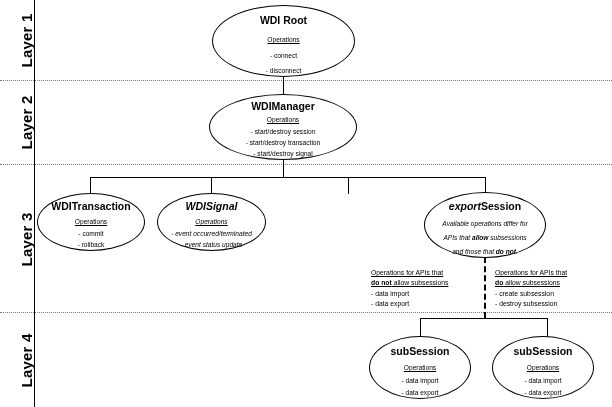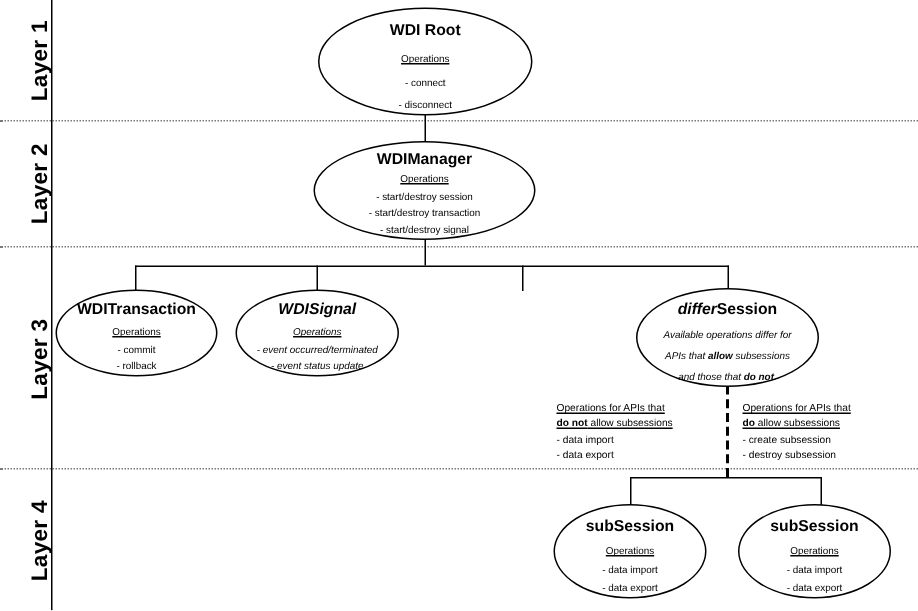--- a/index.html
+++ b/index.html
@@ -179,21 +179,21 @@
 
   <div class="node" style="left:157px; top:193px; width:109px; height:58px; padding-top:7px;font-style:italic;">
     <div class="title">WDISignal</div>
     <div class="ops-head">Operations</div>
     <div class="ops-item">- event occurred/terminated</div>
     <div class="ops-item">- event status update</div>
   </div>
 
 
   <div class="node" style="left:424px; top:192px; width:122px; height:66px; padding-top:8px;">
-    <div class="title title-mixed"><i>differ</i><u>Session</u></div>
+    <div class="title title-mixed"><i>export</i><u>Session</u></div>
     <div class="desc" style="margin-top:2px;">Available operations differ for</div>
     <div class="desc"><span>APIs that </span><b>allow</b><span> subsessions</span></div>
     <div class="desc"><span>and those that </span><b>do not</b><span>.</span></div>
   </div>
 
   <div class="annot" style="left:371px; top:268px;">
     <span class="ahead">Operations for APIs that</span>
     <span class="ahead"><b>do not</b><span> allow subsessions</span></span>
     <span class="aitem" style="margin-top:1px;">- data import</span>
     <span class="aitem">- data export</span>

